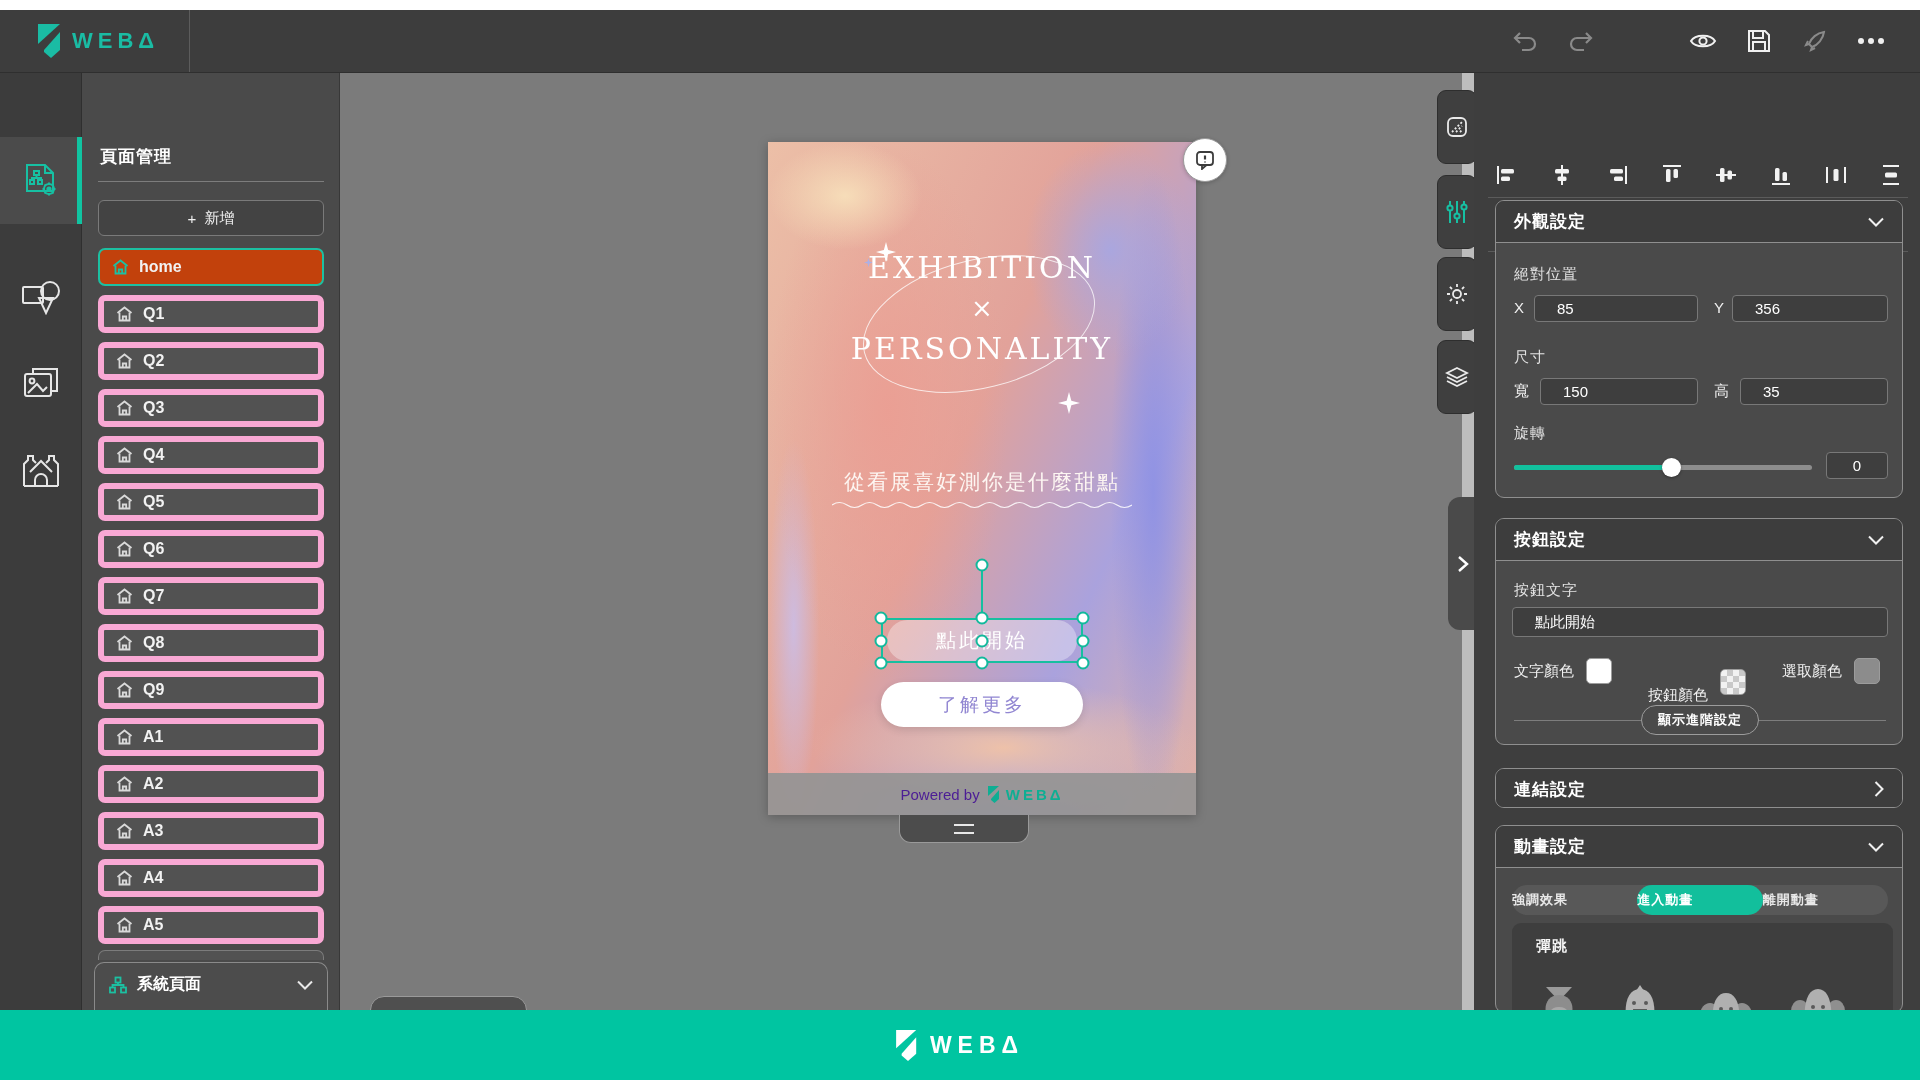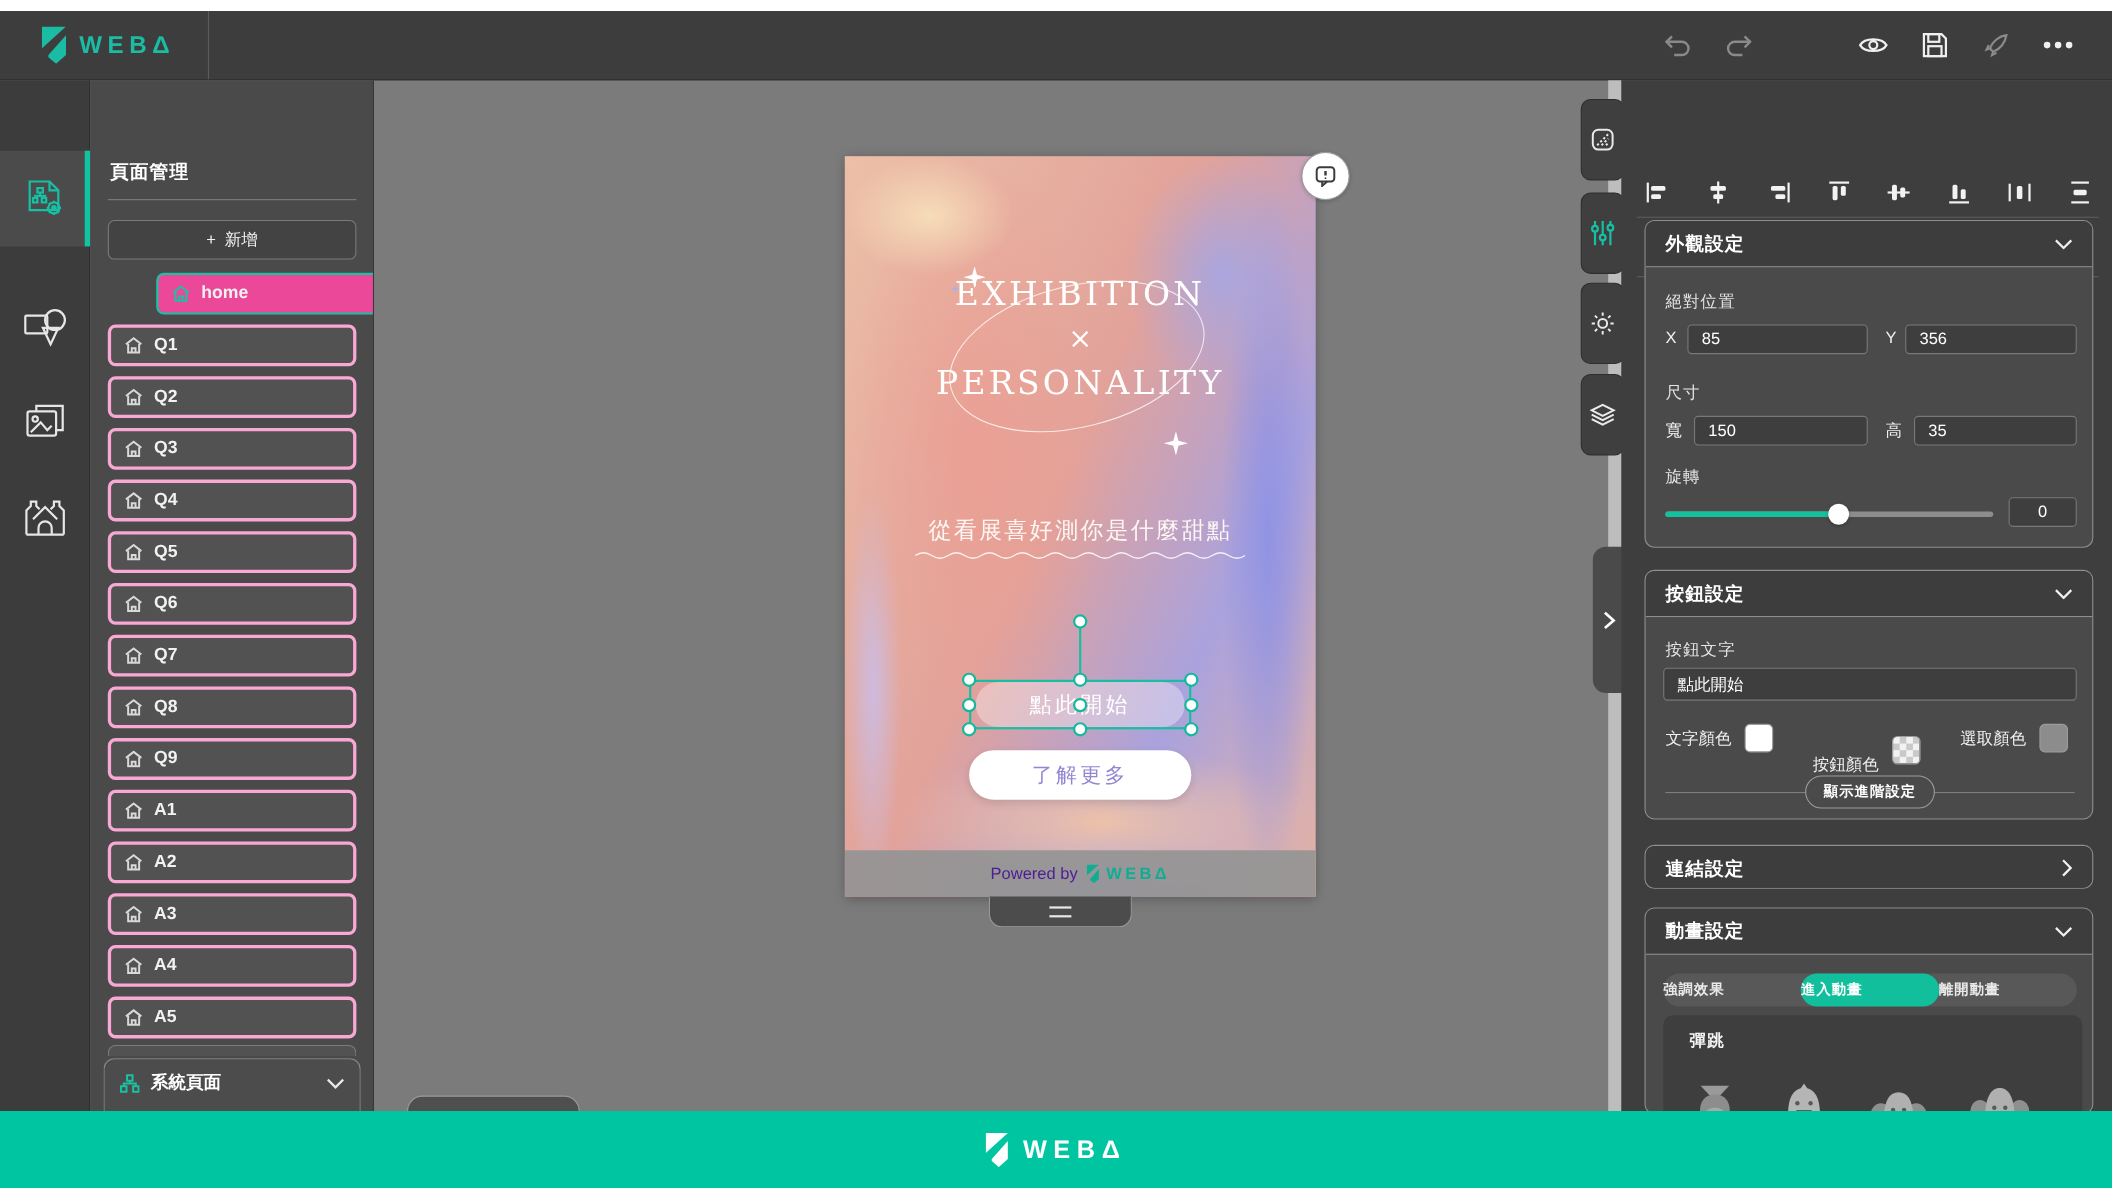--- a/index.html
+++ b/index.html
@@ -22,23 +22,23 @@
   .side-item { position:absolute; left:0; width:82px; height:87px; display:flex; align-items:center; justify-content:center; color:#e6e6e6; cursor:pointer; }
   .side-item.active { background:#4b4b4b; color:#17c0a3; }
   .side-item.active::after { content:""; position:absolute; right:0; top:0; width:5px; height:100%; background:#10c4a1; }
 
   
   .page-panel { left:82px; top:73px; width:258px; height:937px; background:#4a4a4a; border-right:1px solid #383838; overflow:hidden; }
   .pp-title { position:absolute; left:18px; top:72px; font-size:17px; font-weight:bold; color:#ffffff; letter-spacing:1px; }
   .pp-divider { position:absolute; left:16px; top:108px; width:226px; height:1px; background:#7d7d7d; }
   .pp-add { position:absolute; left:16px; top:127px; width:226px; height:36px; background:#434343; border:1px solid #7a7a7a; border-radius:6px; color:#f2f2f2; font-size:15px; display:flex; align-items:center; justify-content:center; gap:8px; cursor:pointer; }
   .pp-list { position:absolute; left:16px; top:175px; width:226px; }
-  .pp-item { position:relative; width:226px; height:38px; margin-bottom:9px; background:#525252; border:3px solid #f9a8d4; border-radius:7px; display:flex; align-items:center; gap:10px; padding-left:12px; color:#f2f2f2; font-size:16px; font-weight:bold; cursor:pointer; }
+  .pp-item { position:relative; width:226px; height:38px; margin-bottom:9px; background:#525252; border:6px solid #f9a8d4; border-radius:7px; display:flex; align-items:center; gap:10px; padding-left:12px; color:#f2f2f2; font-size:16px; font-weight:bold; cursor:pointer; }
   .pp-item .house { color:#d9d9d9; }
-  .pp-item.selected { border:2px solid #1cc0a2; background:#ec4899;margin-left:44px; }
+  .pp-item.selected { border:2px solid #1cc0a2; background:#c2410c; }
   .pp-item.selected .house { color:#1cc0a2; }
   .sys-box { position:absolute; left:12px; top:889px; width:234px; height:60px; background:#4c4c4c; border:1px solid #8a8a8a; border-radius:10px 10px 0 0; border-bottom:none; }
   .sys-row { display:flex; align-items:center; gap:10px; padding:11px 14px 0 14px; color:#ffffff; font-size:16px; font-weight:bold; cursor:pointer; }
   .sys-row .chev { margin-left:auto; color:#e8e8e8; }
   .pp-partial { position:absolute; left:16px; top:877px; width:226px; height:10px; border:1px solid #7c7c7c; border-bottom:none; border-radius:7px 7px 0 0; background:#525252; }
 
   
   .canvas { left:768px; top:142px; width:428px; height:673px; overflow:hidden; box-shadow:0 2px 10px rgba(0,0,0,.25);
     background:
       radial-gradient(closest-side at 18% 8%,  rgba(247,223,186,.95), rgba(247,223,186,0)),
@@ -85,21 +85,21 @@
   .icon-row { position:absolute; left:20px; width:410px; display:flex; justify-content:space-between; }
   .icon-row.r2 { justify-content:flex-start; gap:34px; }
   .al-icon { width:26px; height:26px; display:flex; align-items:center; justify-content:center; color:#f2f2f2; cursor:pointer; }
   .hr1 { position:absolute; left:14px; width:420px; height:1px; background:#5b5b5b; }
 
   .card { position:absolute; left:21px; width:408px; background:#4a4a4a; border:1px solid #8f8f8f; border-radius:9px; overflow:hidden; }
   .card-head { height:42px; background:#3d3d3d; display:flex; align-items:center; padding:0 18px; color:#ffffff; font-size:17px; font-weight:bold; letter-spacing:1px; cursor:pointer; }
   .card-head .chev { margin-left:auto; color:#f0f0f0; }
   .card-head.bordered { border-bottom:1px solid #8f8f8f; }
   .flabel { position:absolute; left:18px; color:#e3e3e3; font-size:15px; letter-spacing:1px; }
-  .finput { position:absolute; height:27px; background:#3e3e3e; border:1px solid #787878; border-radius:4px; color:#ffffff; font-size:15px; padding-left:12px; font-family:"Liberation Sans",sans-serif; }
+  .finput { position:absolute; height:27px; background:#3e3e3e; border:1px solid #787878; border-radius:4px; color:#ffffff; font-size:15px; padding-left:22px; font-family:"Liberation Sans",sans-serif; }
   .xy-lab { position:absolute; color:#f0f0f0; font-size:15px; }
   .slider-track { position:absolute; left:18px; top:392px; width:298px; height:5px; border-radius:3px; background:#8d8d8d; }
   .slider-fill { width:50%; height:5px; border-radius:3px; background:#12c19e; }
   .slider-thumb { position:absolute; left:148px; top:-7px; width:19px; height:19px; border-radius:50%; background:#ffffff; box-shadow:0 1px 3px rgba(0,0,0,.35); cursor:pointer; }
 
   .swatch { width:26px; height:26px; border-radius:5px; border:1px solid #9c9c9c; cursor:pointer; }
   .swatch.checker { background-image:conic-gradient(#c9c9c9 25%, #f2f2f2 0 50%, #c9c9c9 0 75%, #f2f2f2 0); background-size:12px 12px; }
   .adv-wrap { position:absolute; left:18px; top:186px; width:372px; display:flex; align-items:center; justify-content:center; }
   .adv-wrap::before { content:""; position:absolute; left:0; right:0; top:50%; height:1px; background:#7d7d7d; }
   .adv-btn { position:relative; background:#4a4a4a; border:1px solid #9c9c9c; border-radius:15px; padding:5px 16px; color:#ffffff; font-size:13px; font-weight:bold; letter-spacing:1px; cursor:pointer; }

